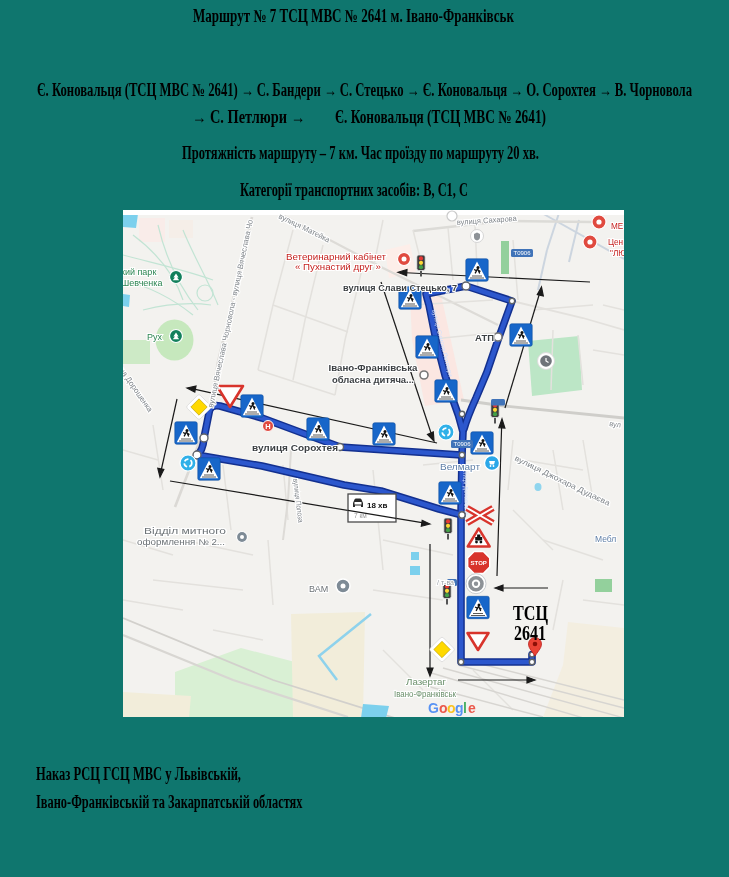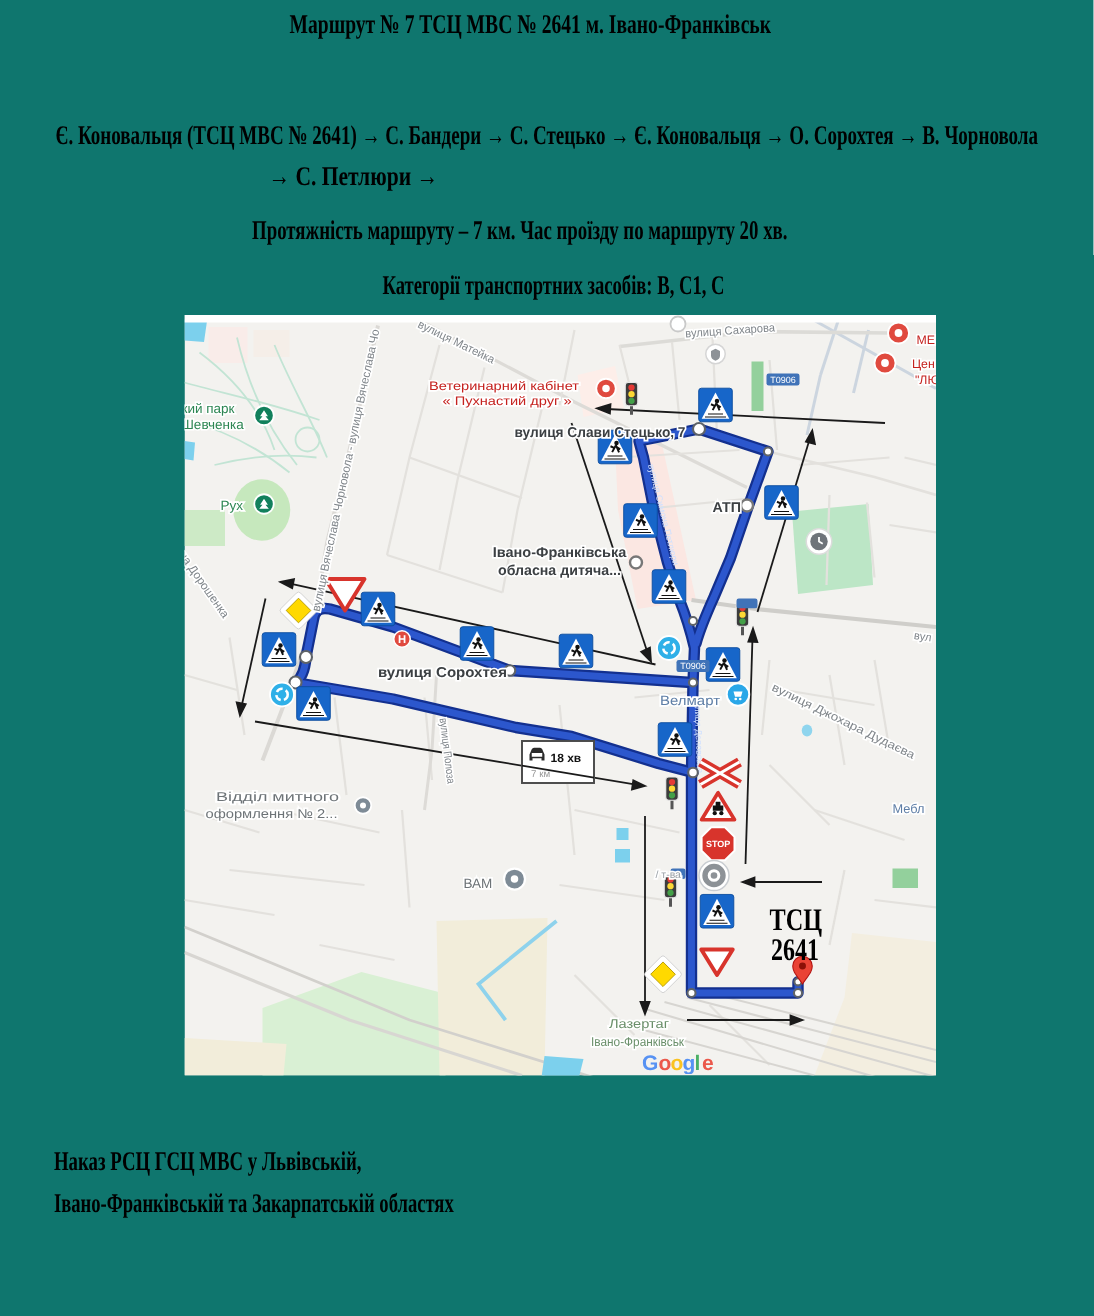--- a/index.html
+++ b/index.html
@@ -10,26 +10,27 @@
 </style>
 </head>
 <body>
 <div id="page">
 
 <div class="t" style="left:193px;top:6px"><span style="transform:scaleX(0.7248)">Маршрут № 7 ТСЦ МВС № 2641 м. Івано-Франківськ</span></div>
 
 
 <div class="t" style="left:37px;top:80px"><span style="transform:scaleX(0.7047)">Є. Коновальця (ТСЦ МВС № 2641) → С. Бандери → С. Стецько → Є. Коновальця → О. Сорохтея → В. Чорновола</span></div>
 
-<div class="t" style="left:179px;top:107px"><span style="transform:scaleX(0.7979)">→ С. Петлюри →</span></div>
-
-
-<div class="t" style="left:168px;top:143px"><span style="transform:scaleX(0.6977)">Протяжність маршруту – 7 км. Час проїзду по маршруту 20 хв.</span></div>
-
-<div class="t" style="left:255px;top:180px"><span style="transform:scaleX(0.6898)">Категорії транспортних засобів: В, С1, С</span></div>
+<div class="t" style="left:192px;top:107px"><span style="transform:scaleX(0.7979)">→ С. Петлюри →</span></div>
+
+<div class="t" style="left:335px;top:107px"><span style="transform:scaleX(0.7404)">Є. Коновальця (ТСЦ МВС № 2641)</span></div>
+
+<div class="t" style="left:182px;top:143px"><span style="transform:scaleX(0.6977)">Протяжність маршруту – 7 км. Час проїзду по маршруту 20 хв.</span></div>
+
+<div class="t" style="left:240px;top:180px"><span style="transform:scaleX(0.6898)">Категорії транспортних засобів: В, С1, С</span></div>
 
 <div id="map">
 <svg width="501" height="507" viewBox="0 0 501 507">
 
 <rect x="0" y="0" width="501" height="507" fill="#f3f2ef"></rect>
 
 <polygon points="0,3 15,4 13,18 0,17" fill="#7cd0ed"></polygon>
 
 <polygon points="0,84 7,85 6,97 0,96" fill="#7cd0ed"></polygon>
 

